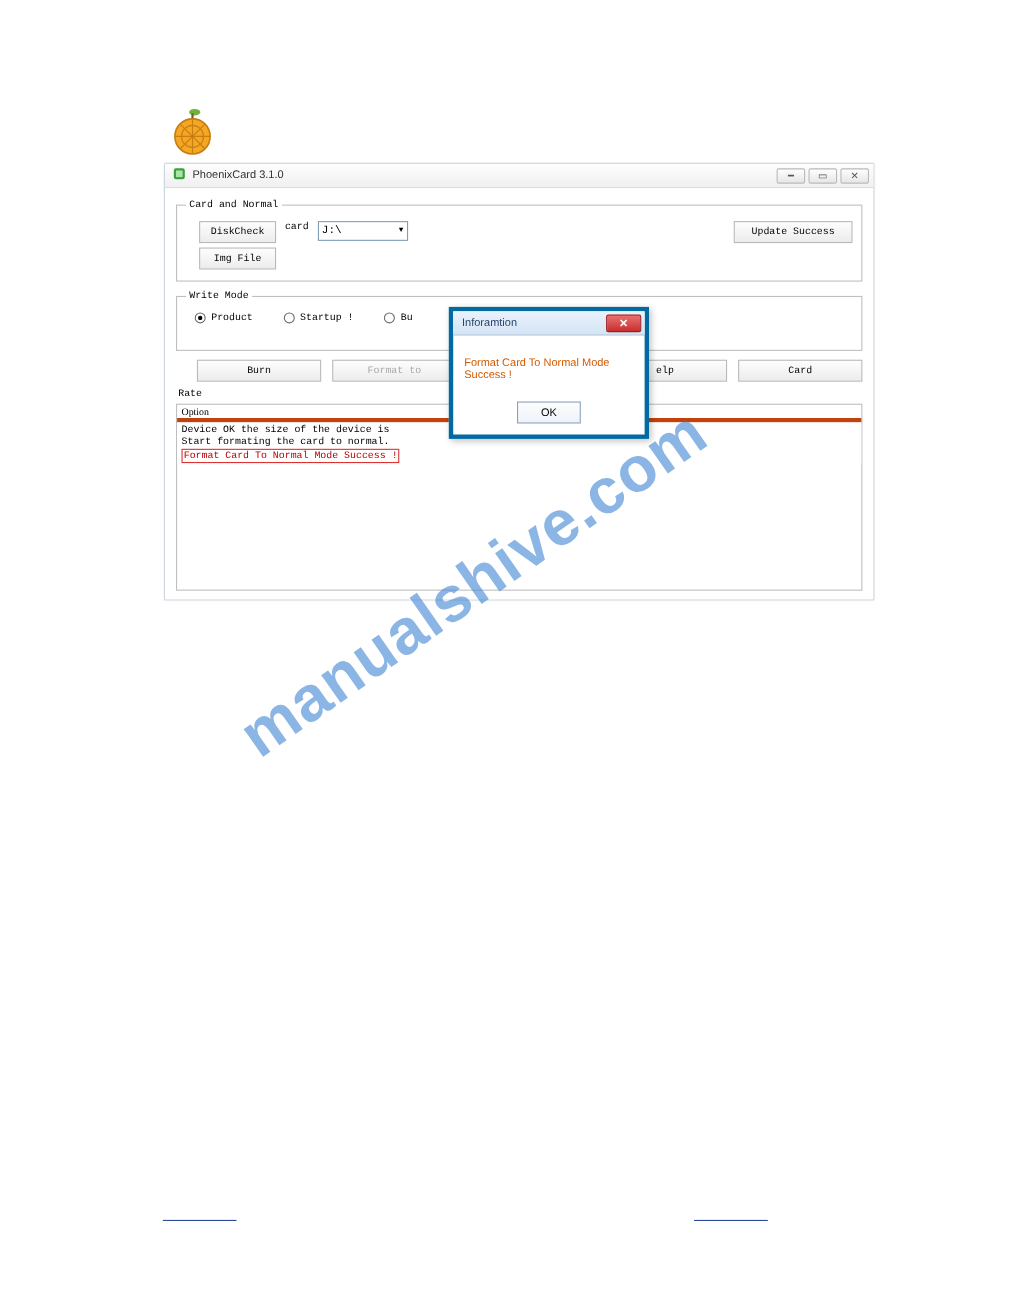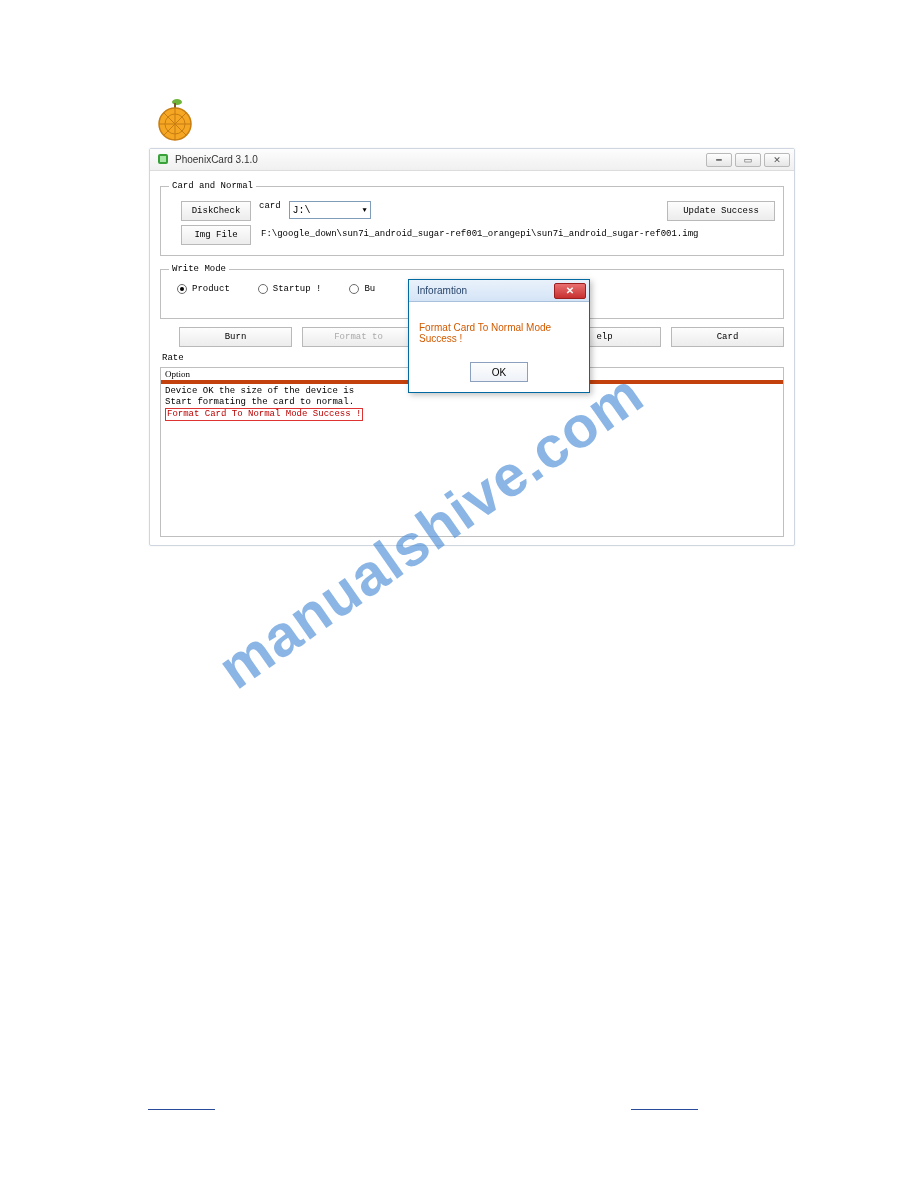--- a/index.html
+++ b/index.html
@@ -101,21 +101,21 @@
     padding: 2px 4px;
     font-size: 9px; font-family: "Courier New", monospace;
     line-height: 11px;
     background: #fff;
   }
   .hl-line { border: 1px solid #d33; padding: 0 1px; display: inline-block; color: #b00; }
   .dialog {
     position: absolute;
     left: 408px; top: 279px;
     width: 182px;
-    border: 1px solid #0369a1;
+    border: 4px solid #0369a1;
     background: #fff;
     box-shadow: 2px 2px 6px rgba(0,0,0,0.25);
   }
   .dialog-title {
     height: 22px;
     background: linear-gradient(#eaf2fb,#d4e4f6);
     border-bottom: 1px solid #a9c0db;
     display: flex; align-items: center; justify-content: space-between;
     padding: 0 0 0 8px;
     font-size: 10px; color: #28446b;
@@ -211,21 +211,20 @@
           <span class="disk-label">card</span>
           <div class="input-disk">
             <span>J:\</span>
             <span class="tri">▼</span>
           </div>
           <div style="flex:1"></div>
           <div class="btn btn-wide">Update Success</div>
         </div>
         <div class="row">
           <div class="btn">Img File</div>
-          <div class="img-path">F:\google_down\sun7i_android_sugar-ref001_orangepi\sun7i_android_sugar-ref001.img</div>
         </div>
       </fieldset>
 
       <fieldset>
         <legend>Write Mode</legend>
         <div class="radio-row">
           <div class="radio-item">
             <span class="radio-circle">
                 <span class="radio-dot"></span>
               </span>

